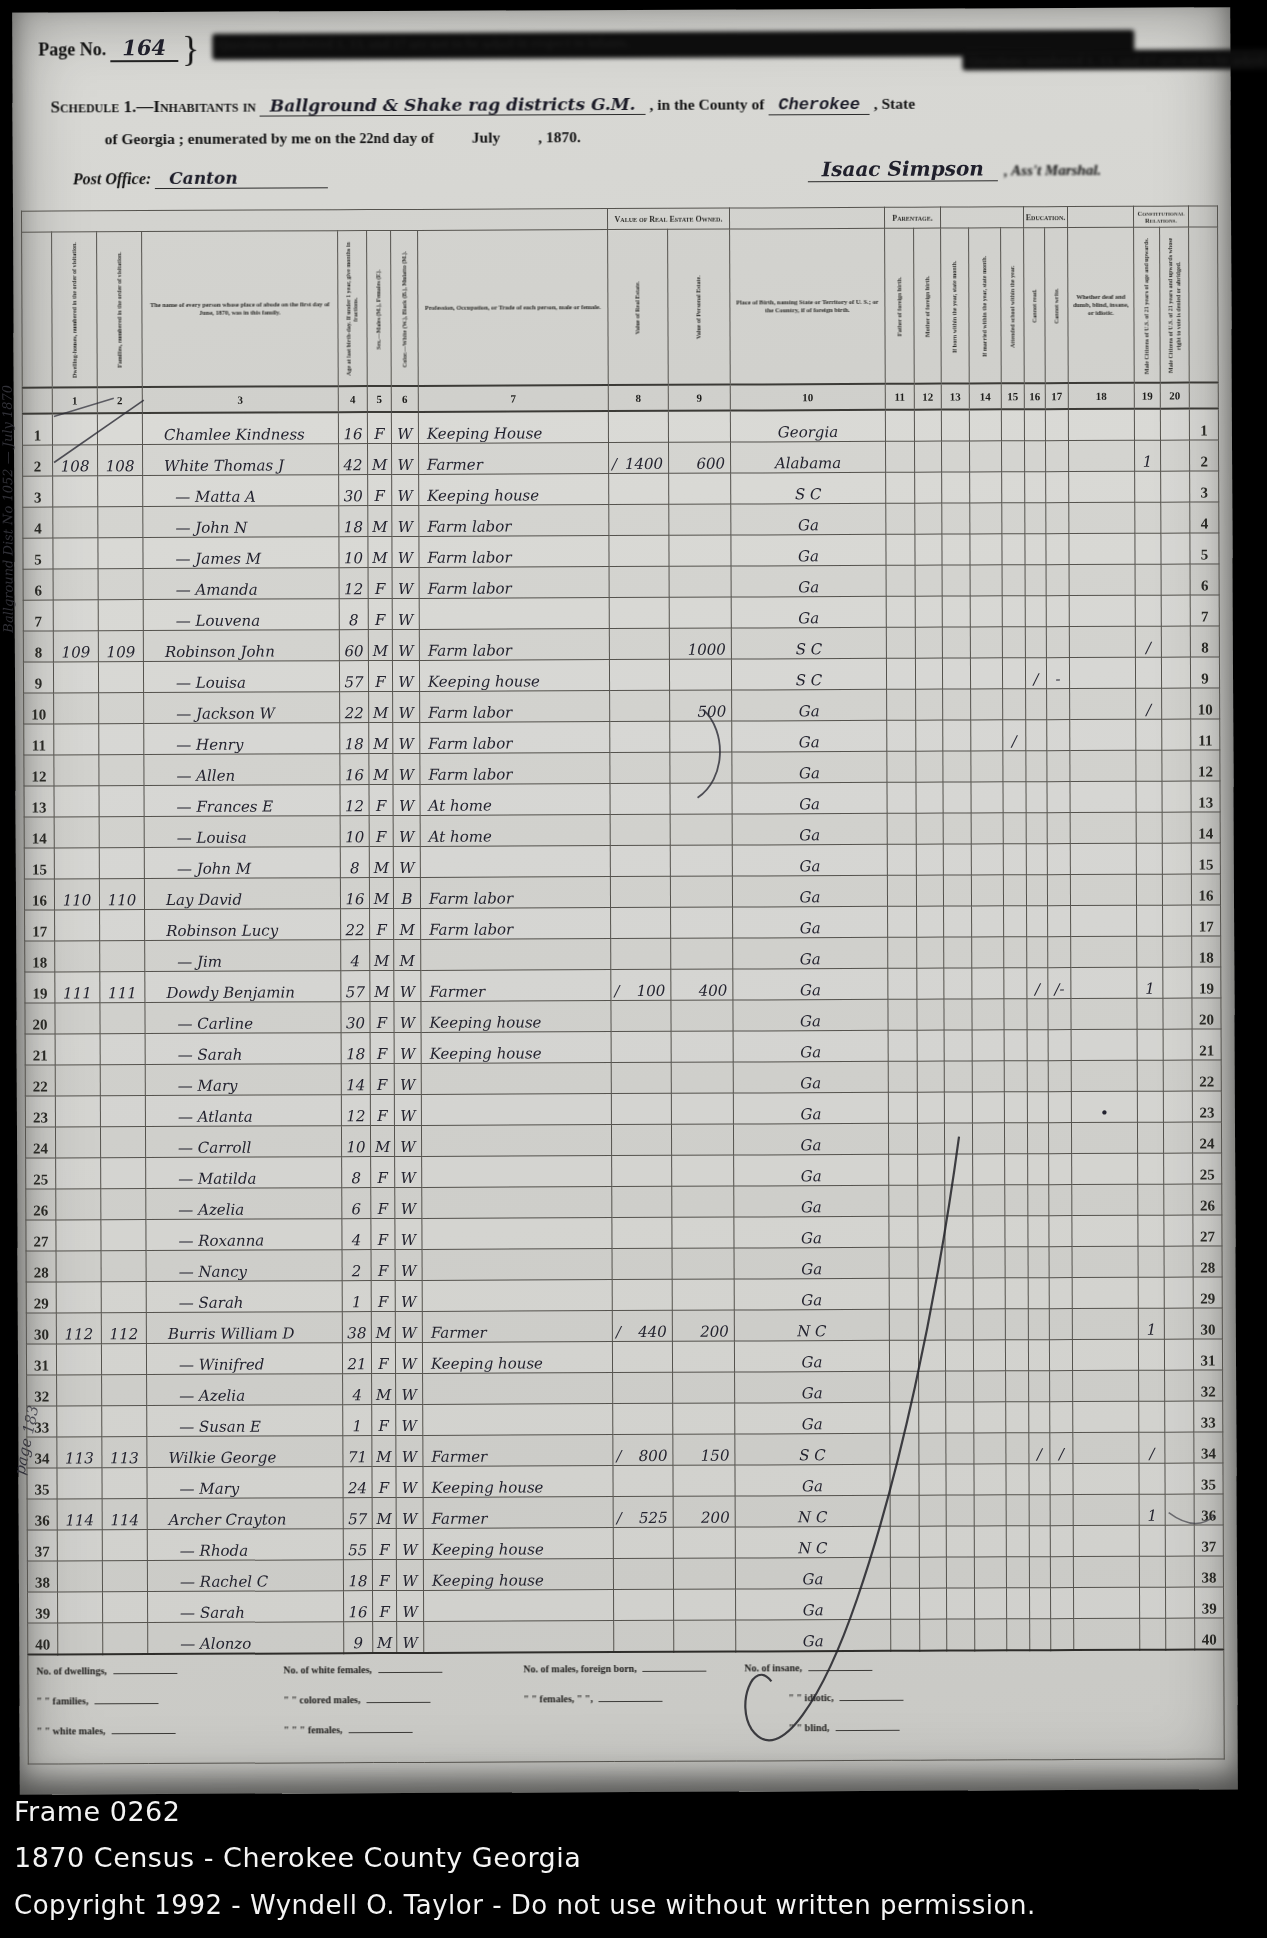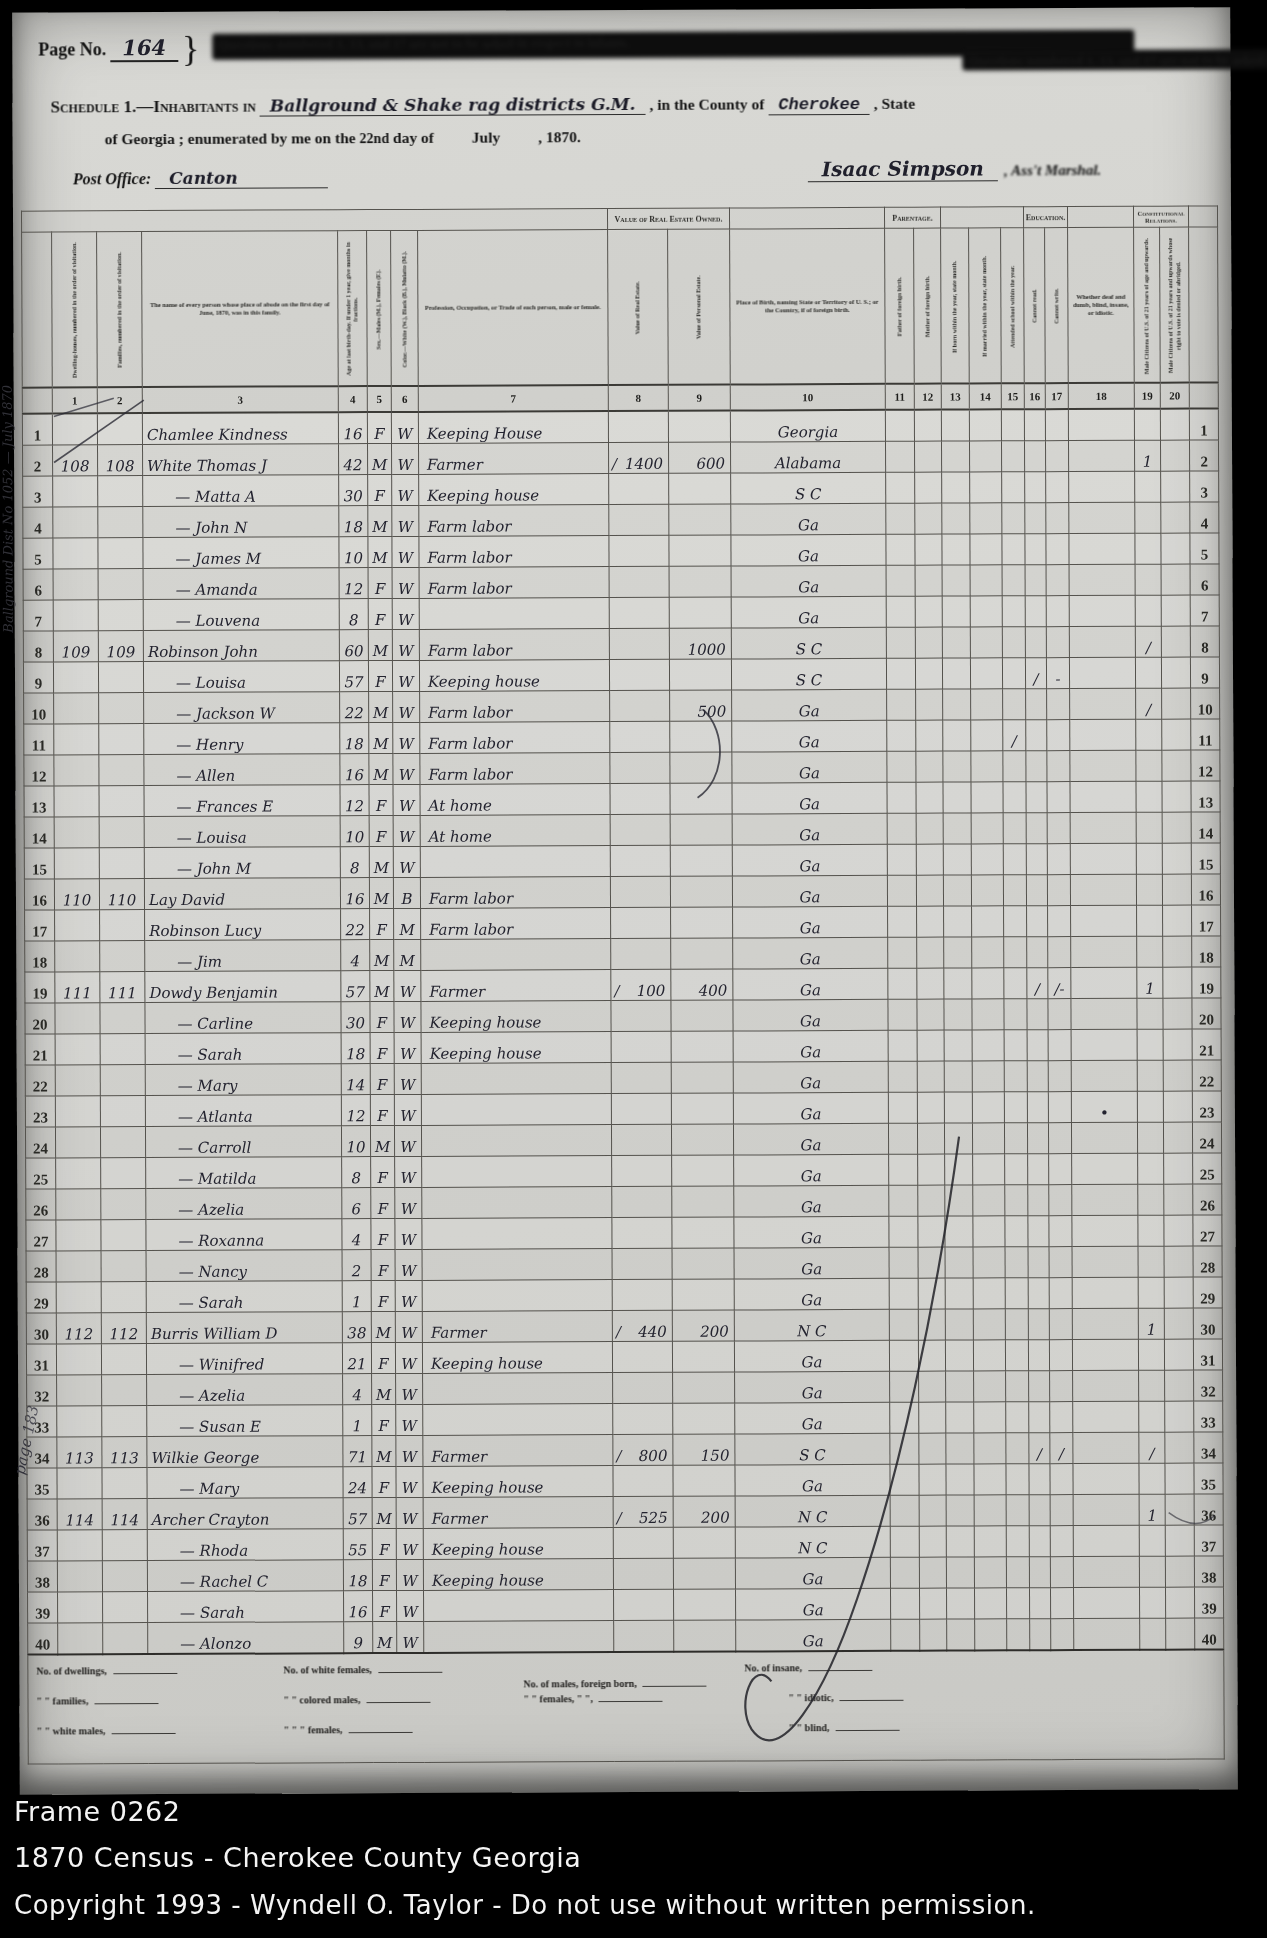--- a/index.html
+++ b/index.html
@@ -41,21 +41,21 @@
                 padding:2px;}
   tr.descrow th.v{writing-mode:vertical-rl;transform:rotate(180deg);font-size:6px;
                   padding:3px 0;}
   tr.numrow th{height:24px;font-size:11px;border-top:2px solid #3c3b37;
                border-bottom:2px solid #3c3b37;filter:none;color:#1e1e1c;}
   .census tbody td{height:30px;font-size:15px;vertical-align:bottom;}
   td.ln{font-size:10.5px;font-weight:bold;text-align:center;color:#2a2a26;
         vertical-align:middle;font-family:"Liberation Serif",serif;}
   td.hw{font-family:"DejaVu Serif",serif;font-style:italic;color:#23232f;}
   td.num{text-align:center;font-size:13.5px;}
-  td.name{padding-left:4px;font-size:16px;white-space:nowrap;}
+  td.name{padding-left:21px;font-size:16px;white-space:nowrap;}
   td.name.indent{padding-left:32px;}
   td.occ{padding-left:8px;font-size:14.5px;white-space:nowrap;}
   td.val{text-align:right;padding-right:5px;font-size:13.5px;}
   td.val.tick::before{content:"/";float:left;margin-left:3px;color:#2a2a36;}
   td.birth{text-align:center;font-size:14.5px;}
   td.mark{text-align:center;font-size:13px;}
   tr.census-r:nth-child(odd) td{background:rgba(255,255,255,.12);}
   
   td.tallies{height:108px;vertical-align:top;border-top:2.5px solid #2e2d2a;}
   .tallywrap{position:relative;height:100%;font-size:10px;font-weight:bold;color:#22211f;
@@ -1166,21 +1166,21 @@
           <td class="hw mark"></td>
           <td class="ln">40</td>
         </tr>
       </tbody>
     <tfoot>
       <tr>
         <td class="tallies" colspan="22">
           <div class="tallywrap" id="tally-wrap">
               <span class="tallyline" style="left: 8px; top: 10px;">No. of dwellings,<span class="blank"></span></span>
               <span class="tallyline" style="left: 255px; top: 10px;">No. of white females,<span class="blank"></span></span>
-              <span class="tallyline" style="left: 495px; top: 10px; margin-top: 15px;">No. of males, foreign born,<span class="blank"></span></span>
+              <span class="tallyline" style="left: 495px; top: 10px;">No. of males, foreign born,<span class="blank"></span></span>
               <span class="tallyline" style="left: 716px; top: 10px;">No. of insane,<span class="blank"></span></span>
               <span class="tallyline" style="left: 8px; top: 40px;">" " families,<span class="blank"></span></span>
               <span class="tallyline" style="left: 255px; top: 40px;">" " colored males,<span class="blank"></span></span>
               <span class="tallyline" style="left: 495px; top: 40px;">" " females,  " ",<span class="blank"></span></span>
               <span class="tallyline" style="left: 760px; top: 40px;">" " idiotic,<span class="blank"></span></span>
               <span class="tallyline" style="left: 8px; top: 70px;">" " white males,<span class="blank"></span></span>
               <span class="tallyline" style="left: 255px; top: 70px;">" "  "  females,<span class="blank"></span></span>
               <span class="tallyline" style="left: 760px; top: 70px;">" " blind,<span class="blank"></span></span>
             </div>
         </td>
@@ -1192,13 +1192,13 @@
     <path d="M 40 450 L 130 388" stroke="#2a2a34" stroke-width="1.6" fill="none" opacity=".8"></path>
     <path d="M 40 404 L 100 386" stroke="#2a2a34" stroke-width="1.4" fill="none" opacity=".7"></path>
     <path d="M 688 700 C 712 722, 710 770, 682 788" stroke="#2a2a34" stroke-width="1.8" fill="none" opacity=".8"></path>
     <path d="M 942 1128 C 918 1300, 880 1470, 838 1590 C 805 1685, 760 1760, 732 1720 C 716 1695, 734 1648, 752 1672" stroke="#222228" stroke-width="2.2" fill="none" opacity=".85"></path>
     <path d="M 1150 1505 C 1170 1520, 1185 1518, 1196 1508" stroke="#2a2a34" stroke-width="1.5" fill="none" opacity=".6"></path>
   </svg>
 </div>
 
 <div class="caption cap1">Frame 0262</div>
 <div class="caption cap2">1870 Census - Cherokee County Georgia</div>
-<div class="caption cap3">Copyright 1993 - Wyndell O. Taylor - Do not use without written permission.</div>
+<div class="caption cap3">Copyright 1992 - Wyndell O. Taylor - Do not use without written permission.</div>
 
 </body></html>

